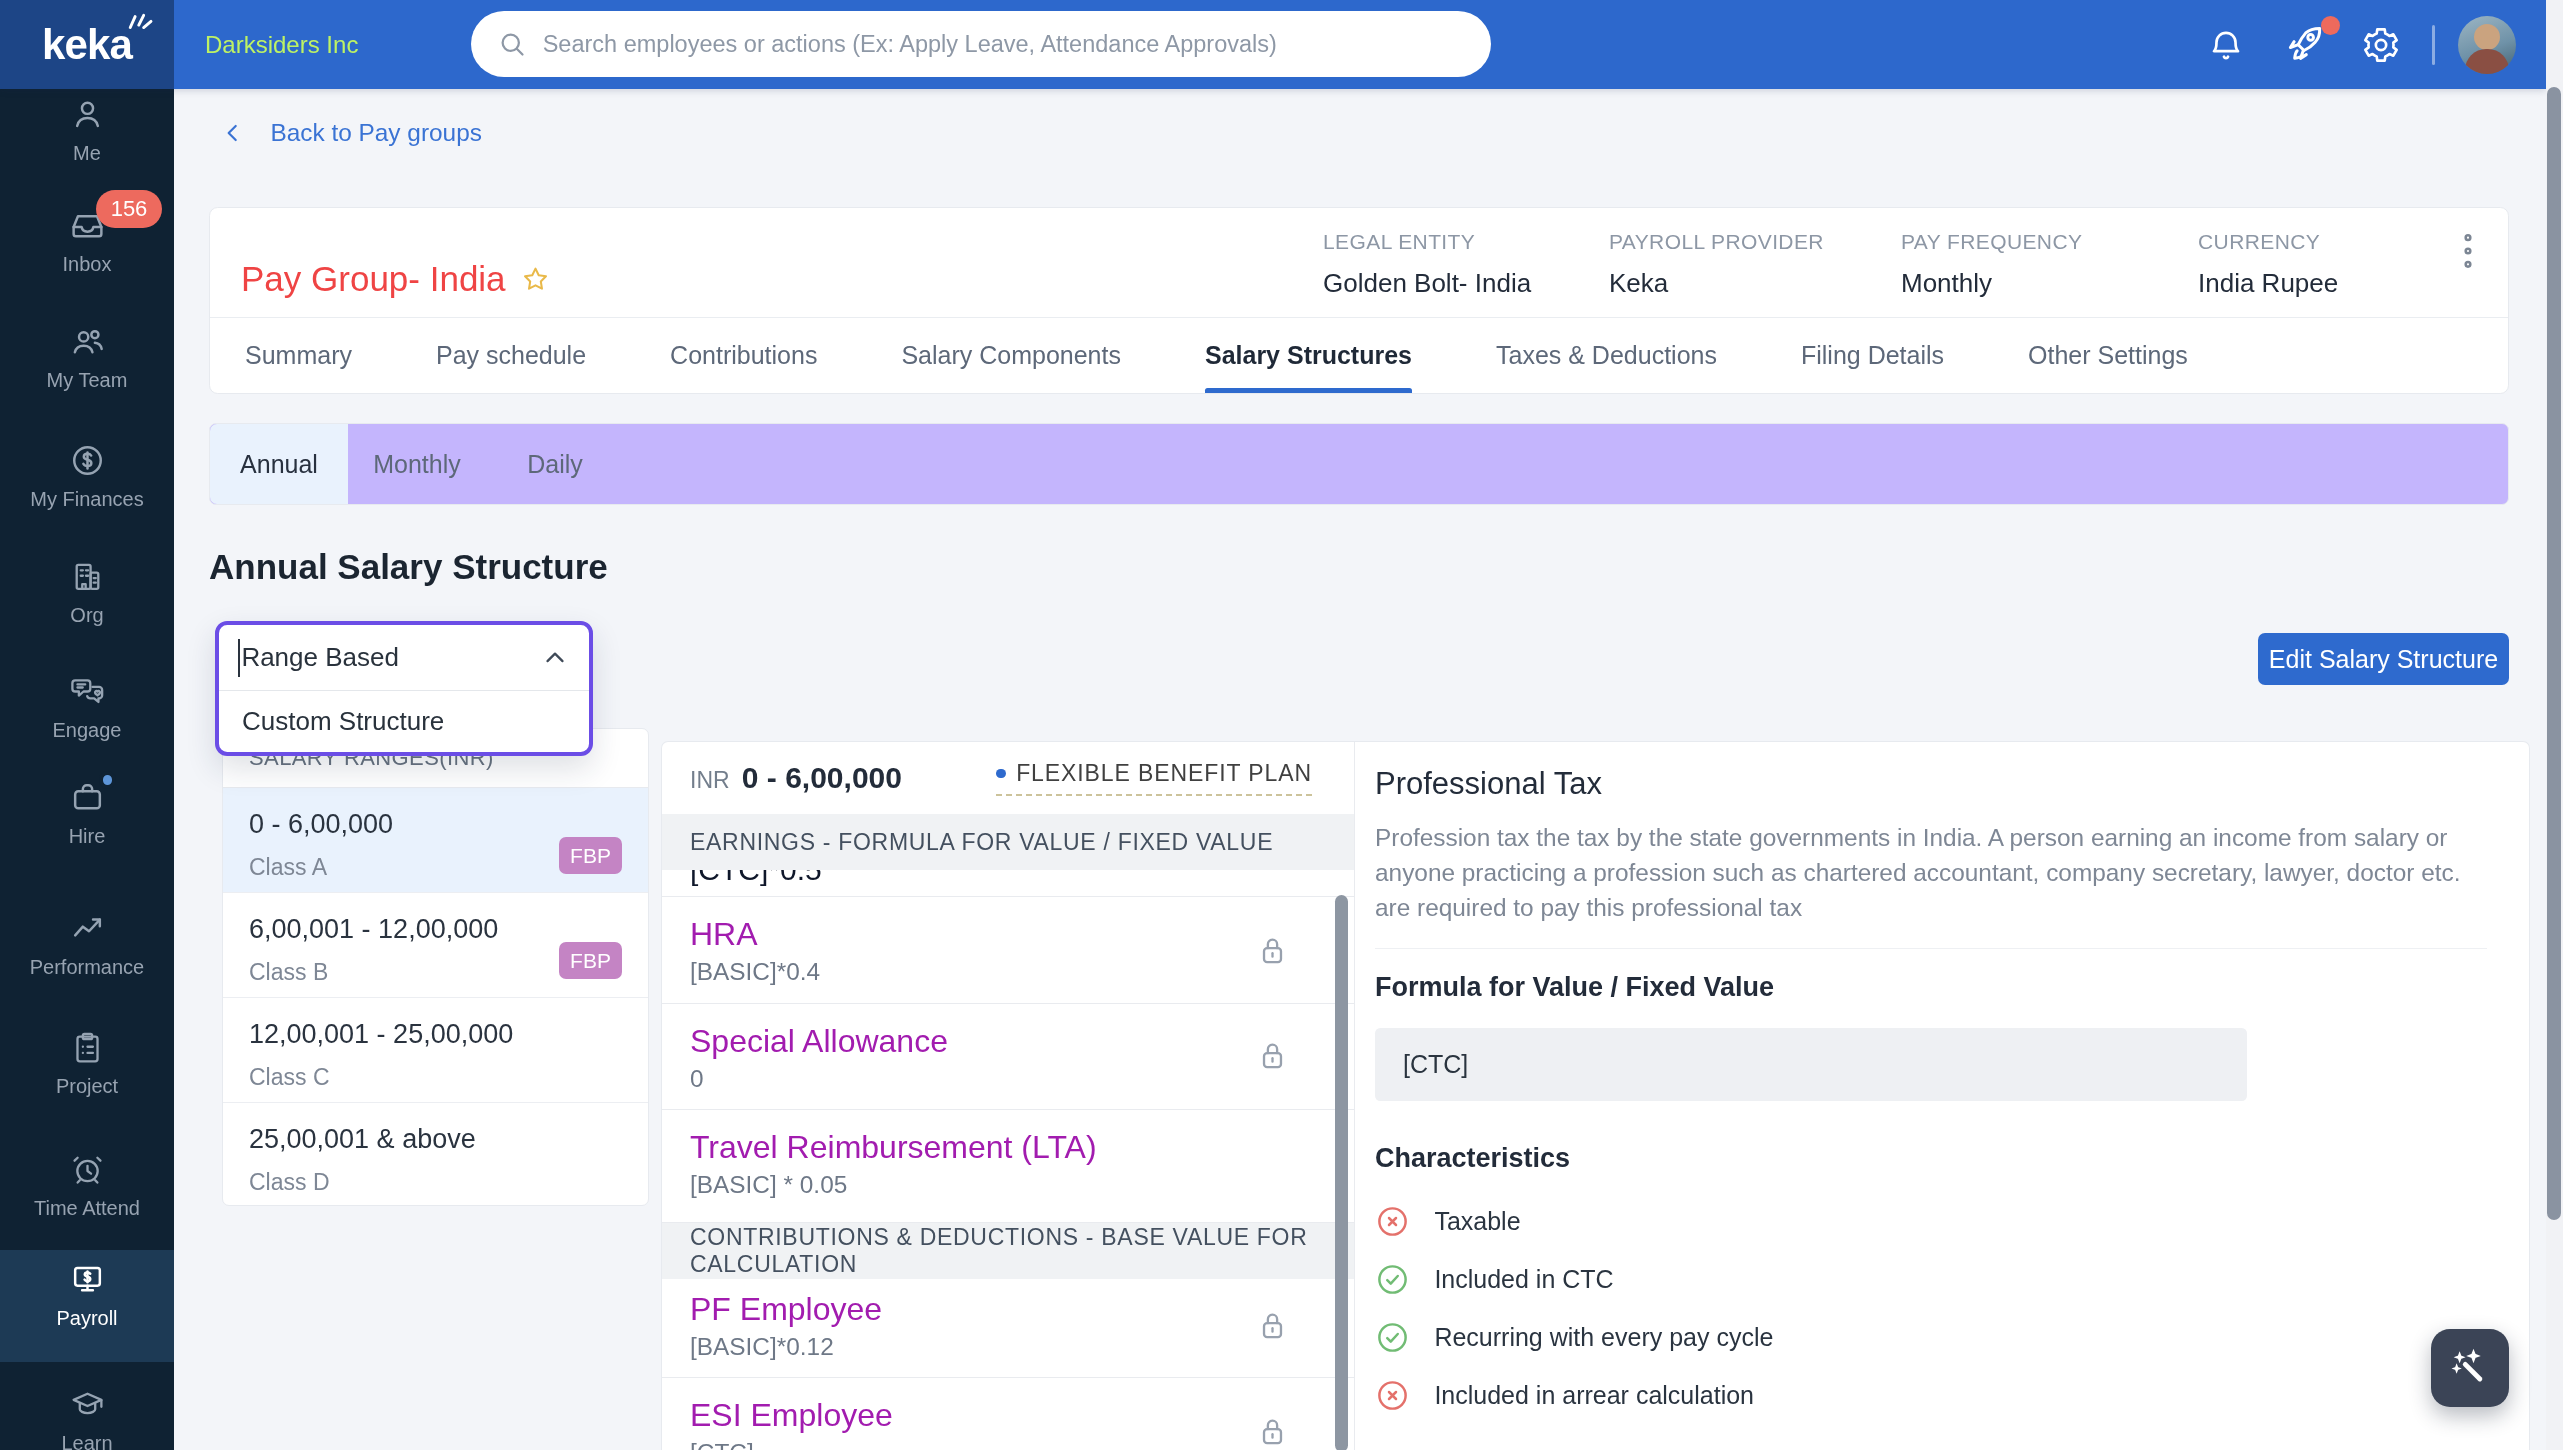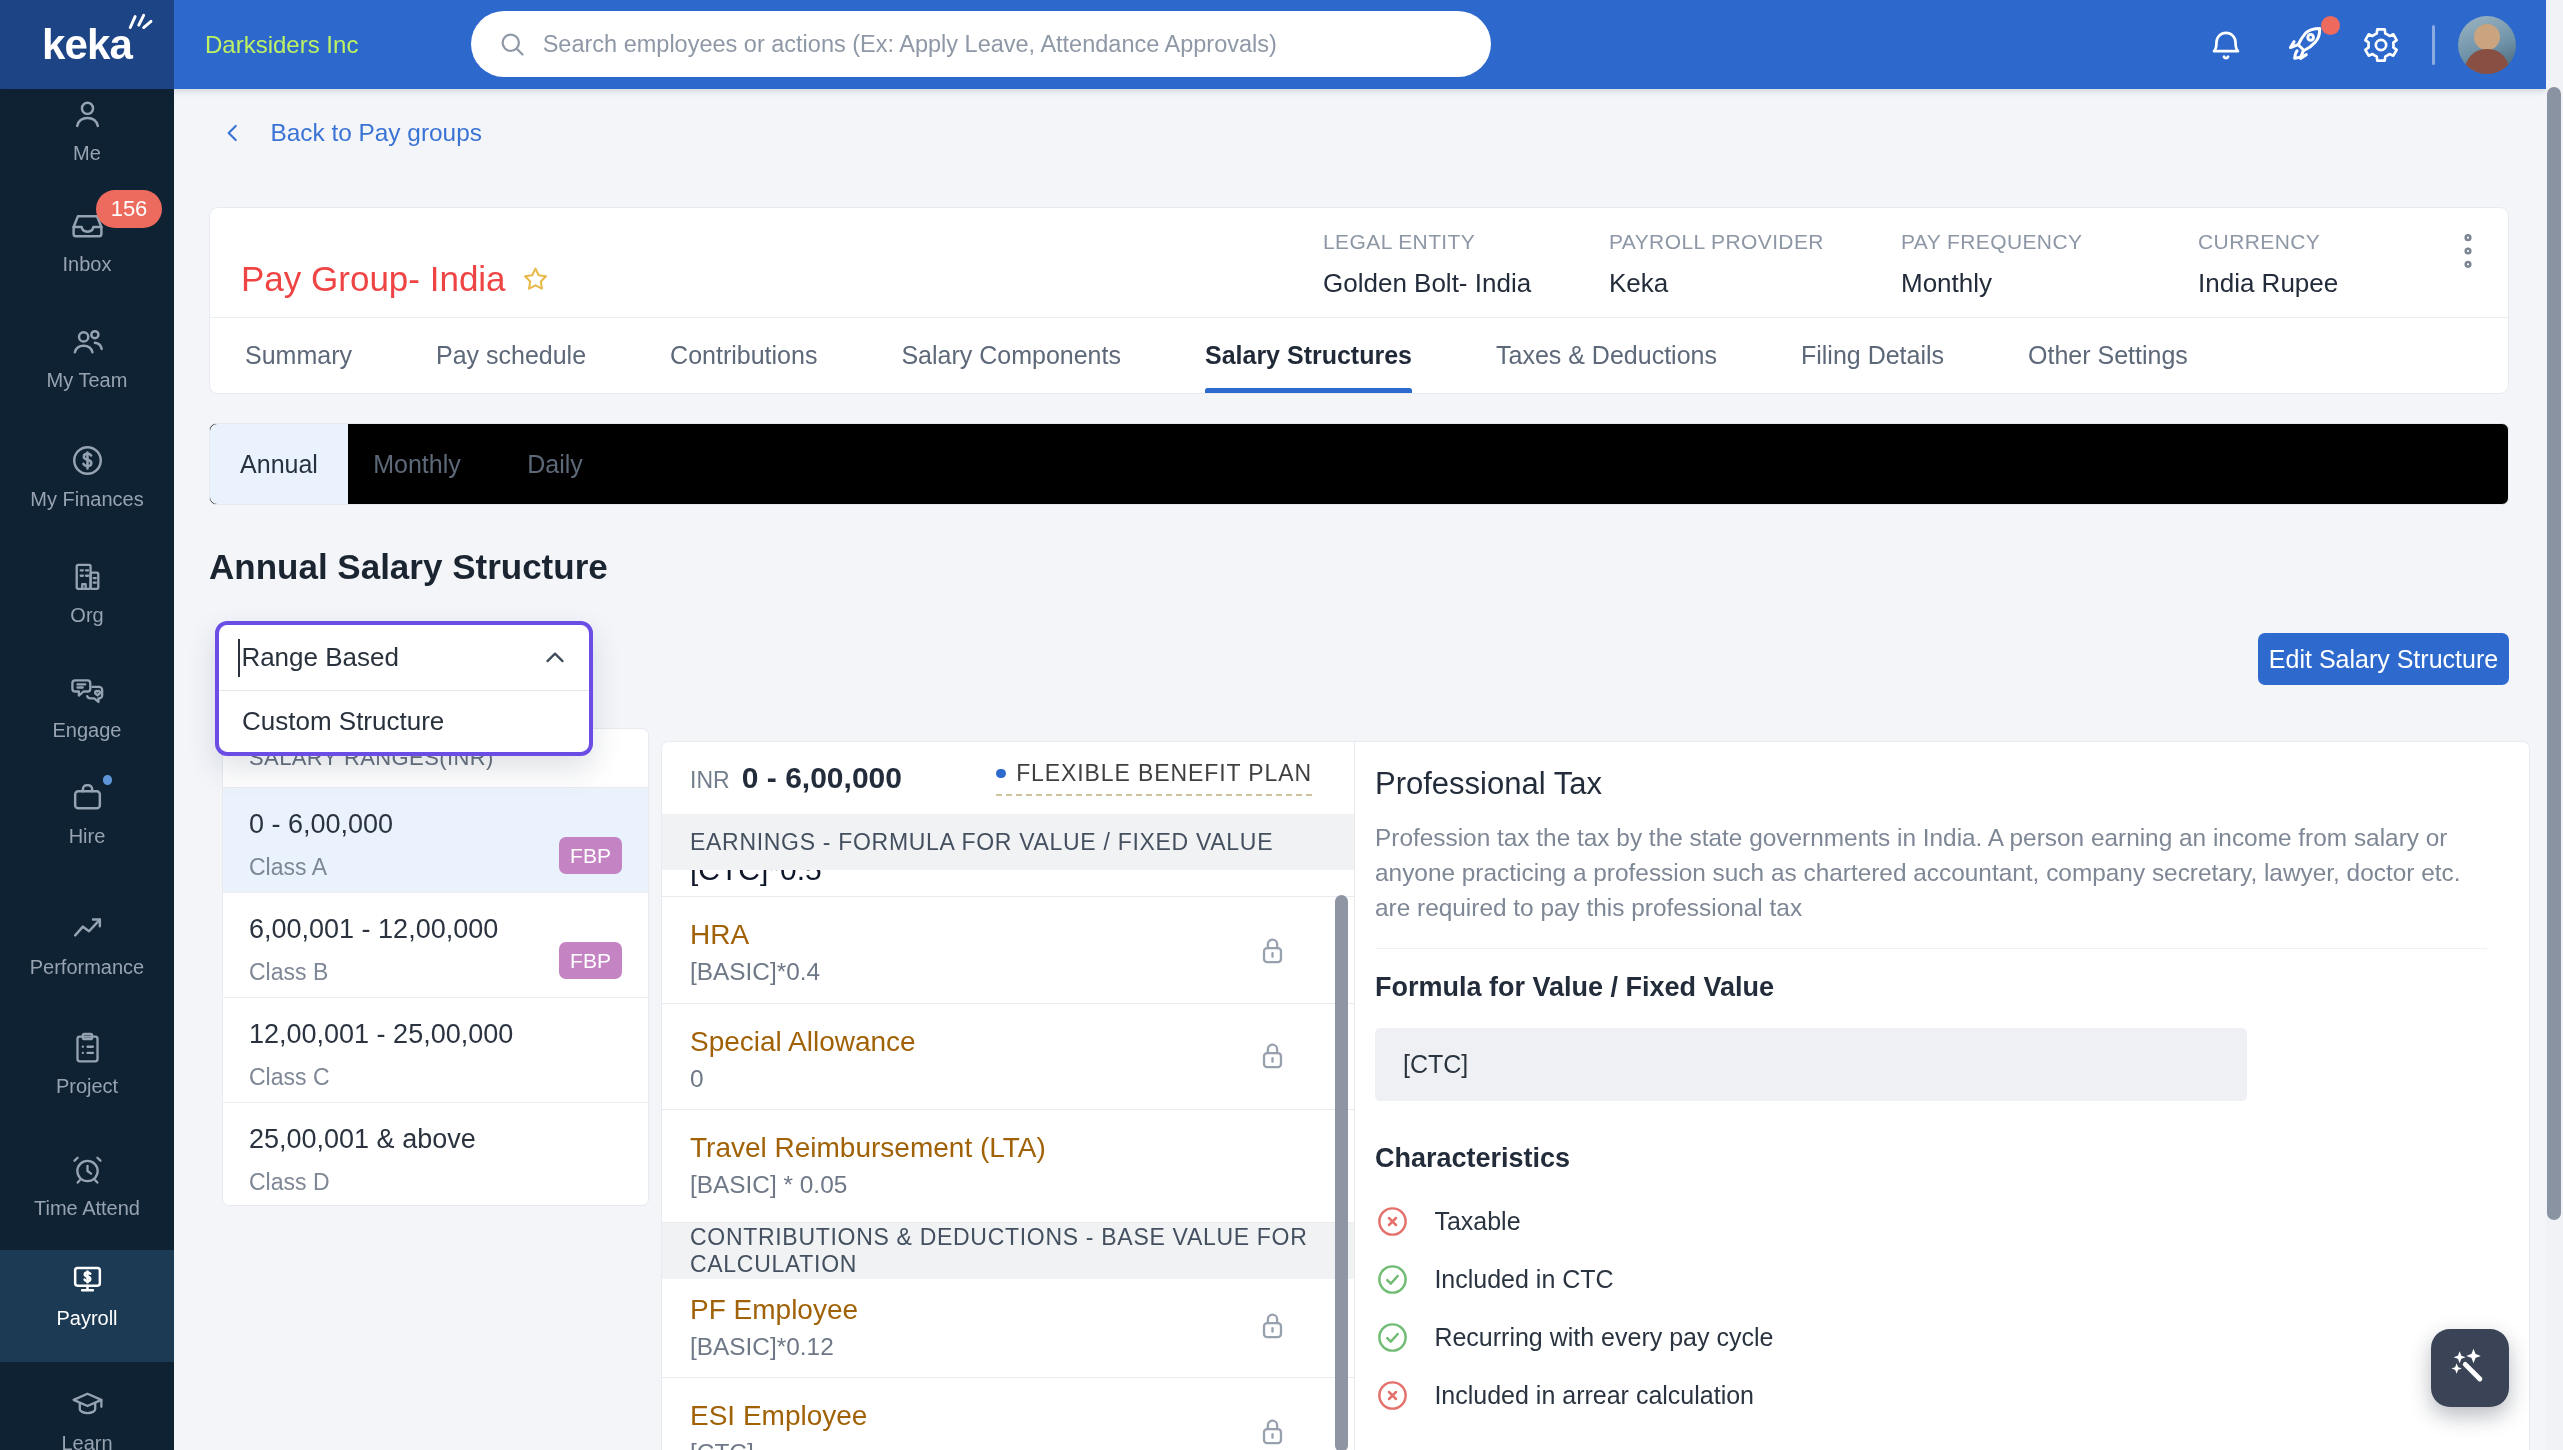--- a/index.html
+++ b/index.html
@@ -45,21 +45,21 @@
   .meta-col .m-label { font-size:21px; color:#8d97a5; letter-spacing:0.4px; }
   .meta-col .m-value { font-size:26px; color:#232c3a; margin-top:14px; }
   .m1 { left:1113px; } .m2 { left:1399px; } .m3 { left:1691px; } .m4 { left:1988px; }
   .kebab { position:absolute; left:2246px; top:17.4px; color:#7c8694; cursor:pointer; padding:5.2px; }
   .tabs-row { position:absolute; left:0; bottom:0; width:100%; height:76px; border-top:0.9px solid #eaedf1; display:flex; align-items:stretch; gap:84px; padding-left:35px; }
   .tab { display:flex; align-items:center; font-size:25px; color:#5d6879; position:relative; cursor:pointer; white-space:nowrap; }
   .tab.active { color:#1f2937; font-weight:700; }
   .tab.active::after { content:""; position:absolute; left:0; right:0; bottom:0; height:5.2px; background:#2e6ace; border-radius:2.6px 2.6px 0 0; }
 
   
-  .subtab-card { position:absolute; left:209px; top:423px; width:2300px; height:82px; background:#000000; border:0.9px solid #e7eaef; border-radius:7px; display:flex; z-index:5; }
+  .subtab-card { position:absolute; left:209px; top:423px; width:2300px; height:82px; background:#c4b5fd; border:0.9px solid #e7eaef; border-radius:7px; display:flex; z-index:5; }
   .subtab { width:138px; height:100%; display:flex; align-items:center; justify-content:center; font-size:25px; color:#5d6879; cursor:pointer; }
   .subtab.active { background:#e9f2fd; color:#28313f; font-weight:500; border-radius:7px 0 0 7px; }
 
   
   .section-heading { position:absolute; left:209px; top:547px; font-size:35px; font-weight:700; color:#1b2531; z-index:5; }
   .edit-btn { position:absolute; left:2258px; top:633px; width:251px; height:52px; background:#2e6ace; color:#fff; font-size:25px; border:none; border-radius:7px; display:flex; align-items:center; justify-content:center; cursor:pointer; z-index:5; font-family:inherit; }
 
   
   .combo { position:absolute; left:215px; top:621px; width:378px; background:#fff; border:4.4px solid #6b4de6; border-radius:12.2px; z-index:30; box-shadow:0 12.2px 30px rgba(30,40,70,.14); overflow:hidden; }
   .combo-input { height:65px; display:flex; align-items:center; padding:0 19px; position:relative; cursor:text; }
@@ -86,21 +86,21 @@
   .ch-left { display:flex; align-items:baseline; }
   .ch-cur { font-size:23px; color:#737e8c; margin-right:12.2px; }
   .ch-range { font-size:30px; color:#232c3a; font-weight:600; }
   .fbp-link { display:flex; align-items:center; gap:10.5px; border-bottom:2.6px dashed #ccc39b; padding-bottom:7px; cursor:pointer; }
   .fbp-dot { width:9.6px; height:9.6px; border-radius:50%; background:#2e6ace; }
   .fbp-text { font-size:23px; color:#404040; letter-spacing:0.9px; }
   .comp-band { height:56px; background:#f0f2f4; display:flex; align-items:center; padding-left:28px; font-size:23px; color:#44505f; letter-spacing:0.7px; }
   .clip-row { height:27px; overflow:hidden; padding-left:28px; border-bottom:0.9px solid #e9ebef; }
   .clip-row span { display:block; margin-top:-14px; font-size:30px; line-height:28px; color:#0f172a; }
   .comp-row { position:relative; border-bottom:0.9px solid #e9ebef; padding-left:28px; }
-  .cr-name { font-size:28px; color:#a16207; line-height:31px; }
+  .cr-name { font-size:32px; color:#a21caf; line-height:31px; }
   .cr-formula { font-size:24.4px; color:#6e7887; line-height:26px; margin-top:8.7px; }
   .lock { position:absolute; right:63px; color:#98a1ae; }
   .r1 { height:107px; padding-top:22px; } .r1 .lock { top:35px; }
   .r2 { height:106px; padding-top:22px; } .r2 .lock { top:33px; }
   .r3 { height:113px; padding-top:22px; }
   .r4 { height:99px; padding-top:15px; } .r4 .lock { top:28px; }
   .r5 { height:105px; padding-top:22px; border-bottom:none; } .r5 .lock { top:35px; }
   .comp-scrollbar { position:absolute; left:673px; top:153px; width:13px; height:557px; background:#8d96a2; border-radius:7px; cursor:pointer; }
 
   .detail-panel { position:absolute; left:694px; top:0; width:1175px; height:100%; padding:24.4px 0 0 19px; }

